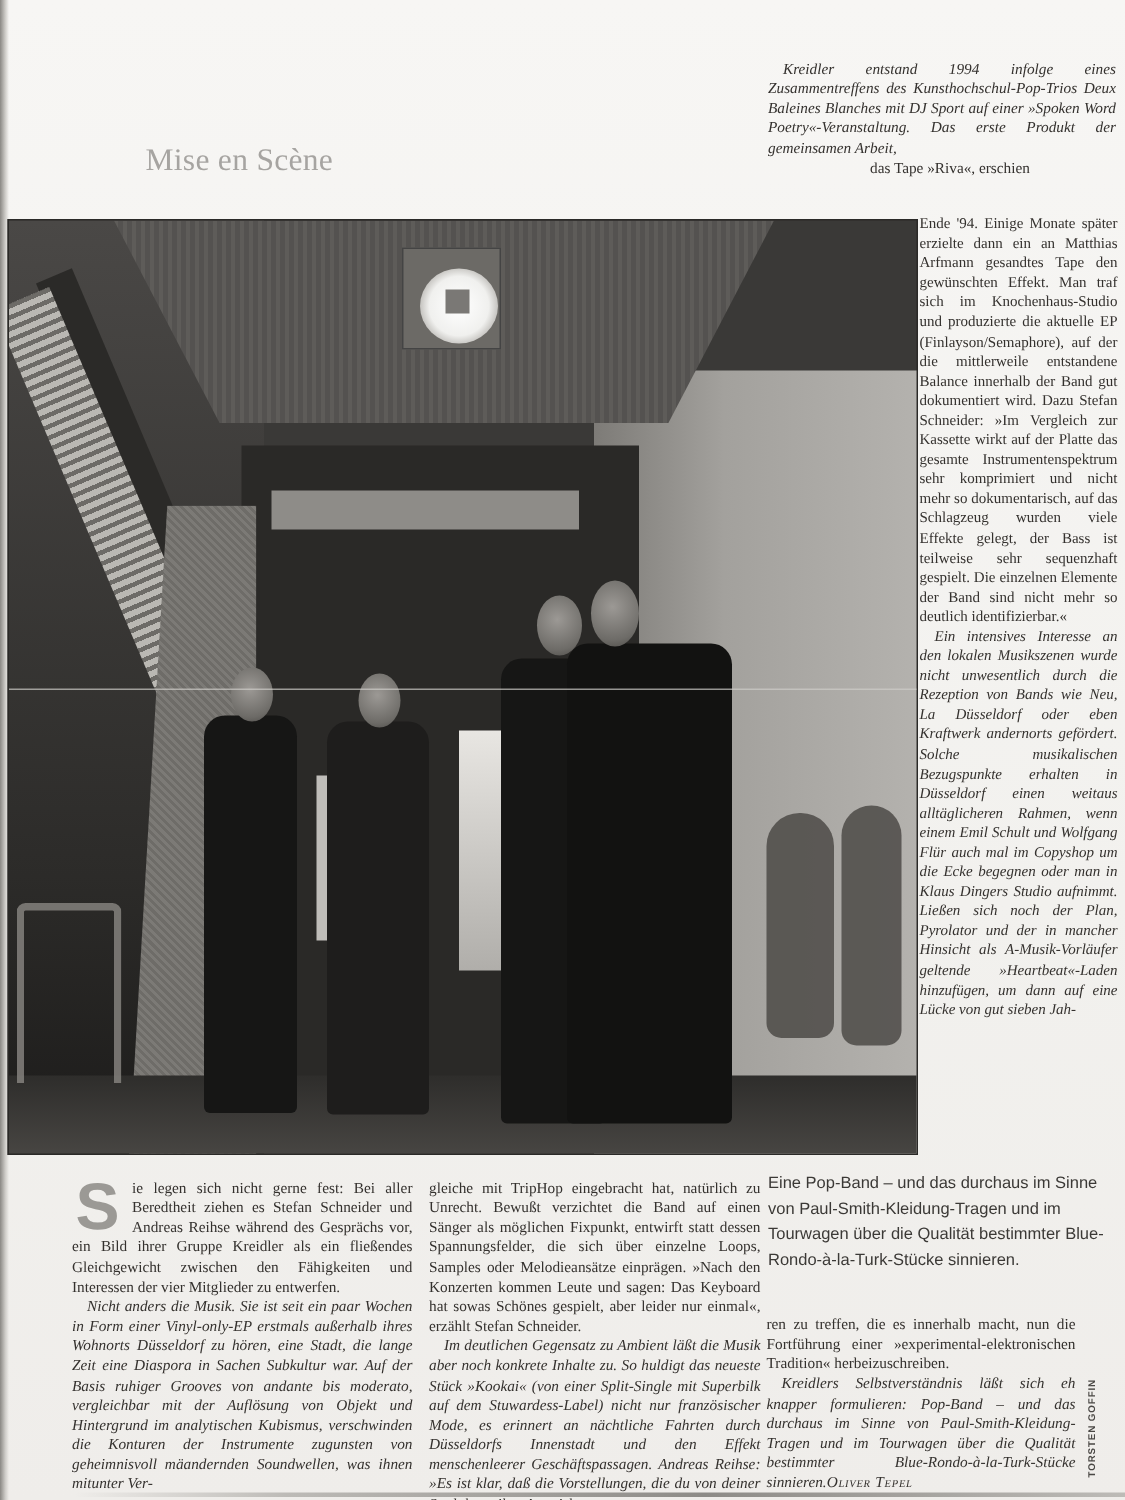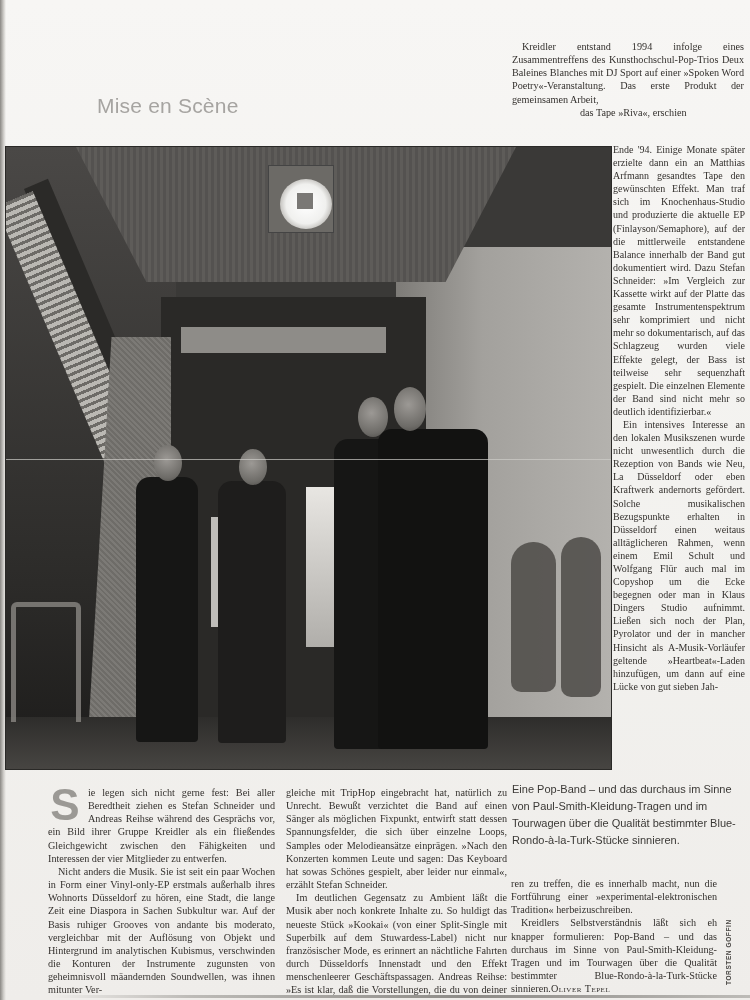--- a/index.html
+++ b/index.html
@@ -13,31 +13,31 @@
     .page {
       position: absolute; left: 0; top: 0; width: 750px; height: 1000px;
       background: linear-gradient(180deg, #f7f6f4 0%, #f2f1ee 60%, #efedea 100%);
     }
     .left-edge {
       position: absolute; left: 0; top: 0; width: 6px; height: 1000px;
       background: linear-gradient(90deg, #8a8884 0%, #cfcdc9 60%, transparent 100%);
     }
     .section-title {
       position: absolute; left: 97px; top: 94px;
-      font-family: Liberation Sans, sans-serif;
+      font-family: Liberation Serif, serif;
       font-size: 21px; color: #a6a4a1; letter-spacing: 0.2px; font-weight: 300;
     }
     .col {
       position: absolute;
       font-size: 10.2px; line-height: 13.15px; text-align: justify;
       color: #34312e;
       font-family: "Liberation Serif", "DejaVu Serif", serif;
     }
     .col p { text-indent: 0; }
-    .col p.ind { text-indent: 10px; }
+    .col p.ind { text-indent: 10px; font-style: italic; }
     .col-top { left: 512px; top: 40px; width: 232px; }
     .col-top .narrow { margin-left: 68px; }
     .col-right { left: 613px; top: 143px; width: 132px; font-size: 10px; line-height: 13.1px; }
     .col-b1 { left: 48px; top: 786px; width: 227px; }
     .col-b2 { left: 286px; top: 786px; width: 221px; }
     .col-b3 { left: 511px; top: 877px; width: 206px; }
     .dropcap {
       float: left; font-family: "Liberation Sans", "DejaVu Sans", sans-serif;
       font-size: 44px; line-height: 36px; font-weight: bold; color: #9b9995;
       margin: 1px 6px 0 0; width: 34px; text-align: center;

